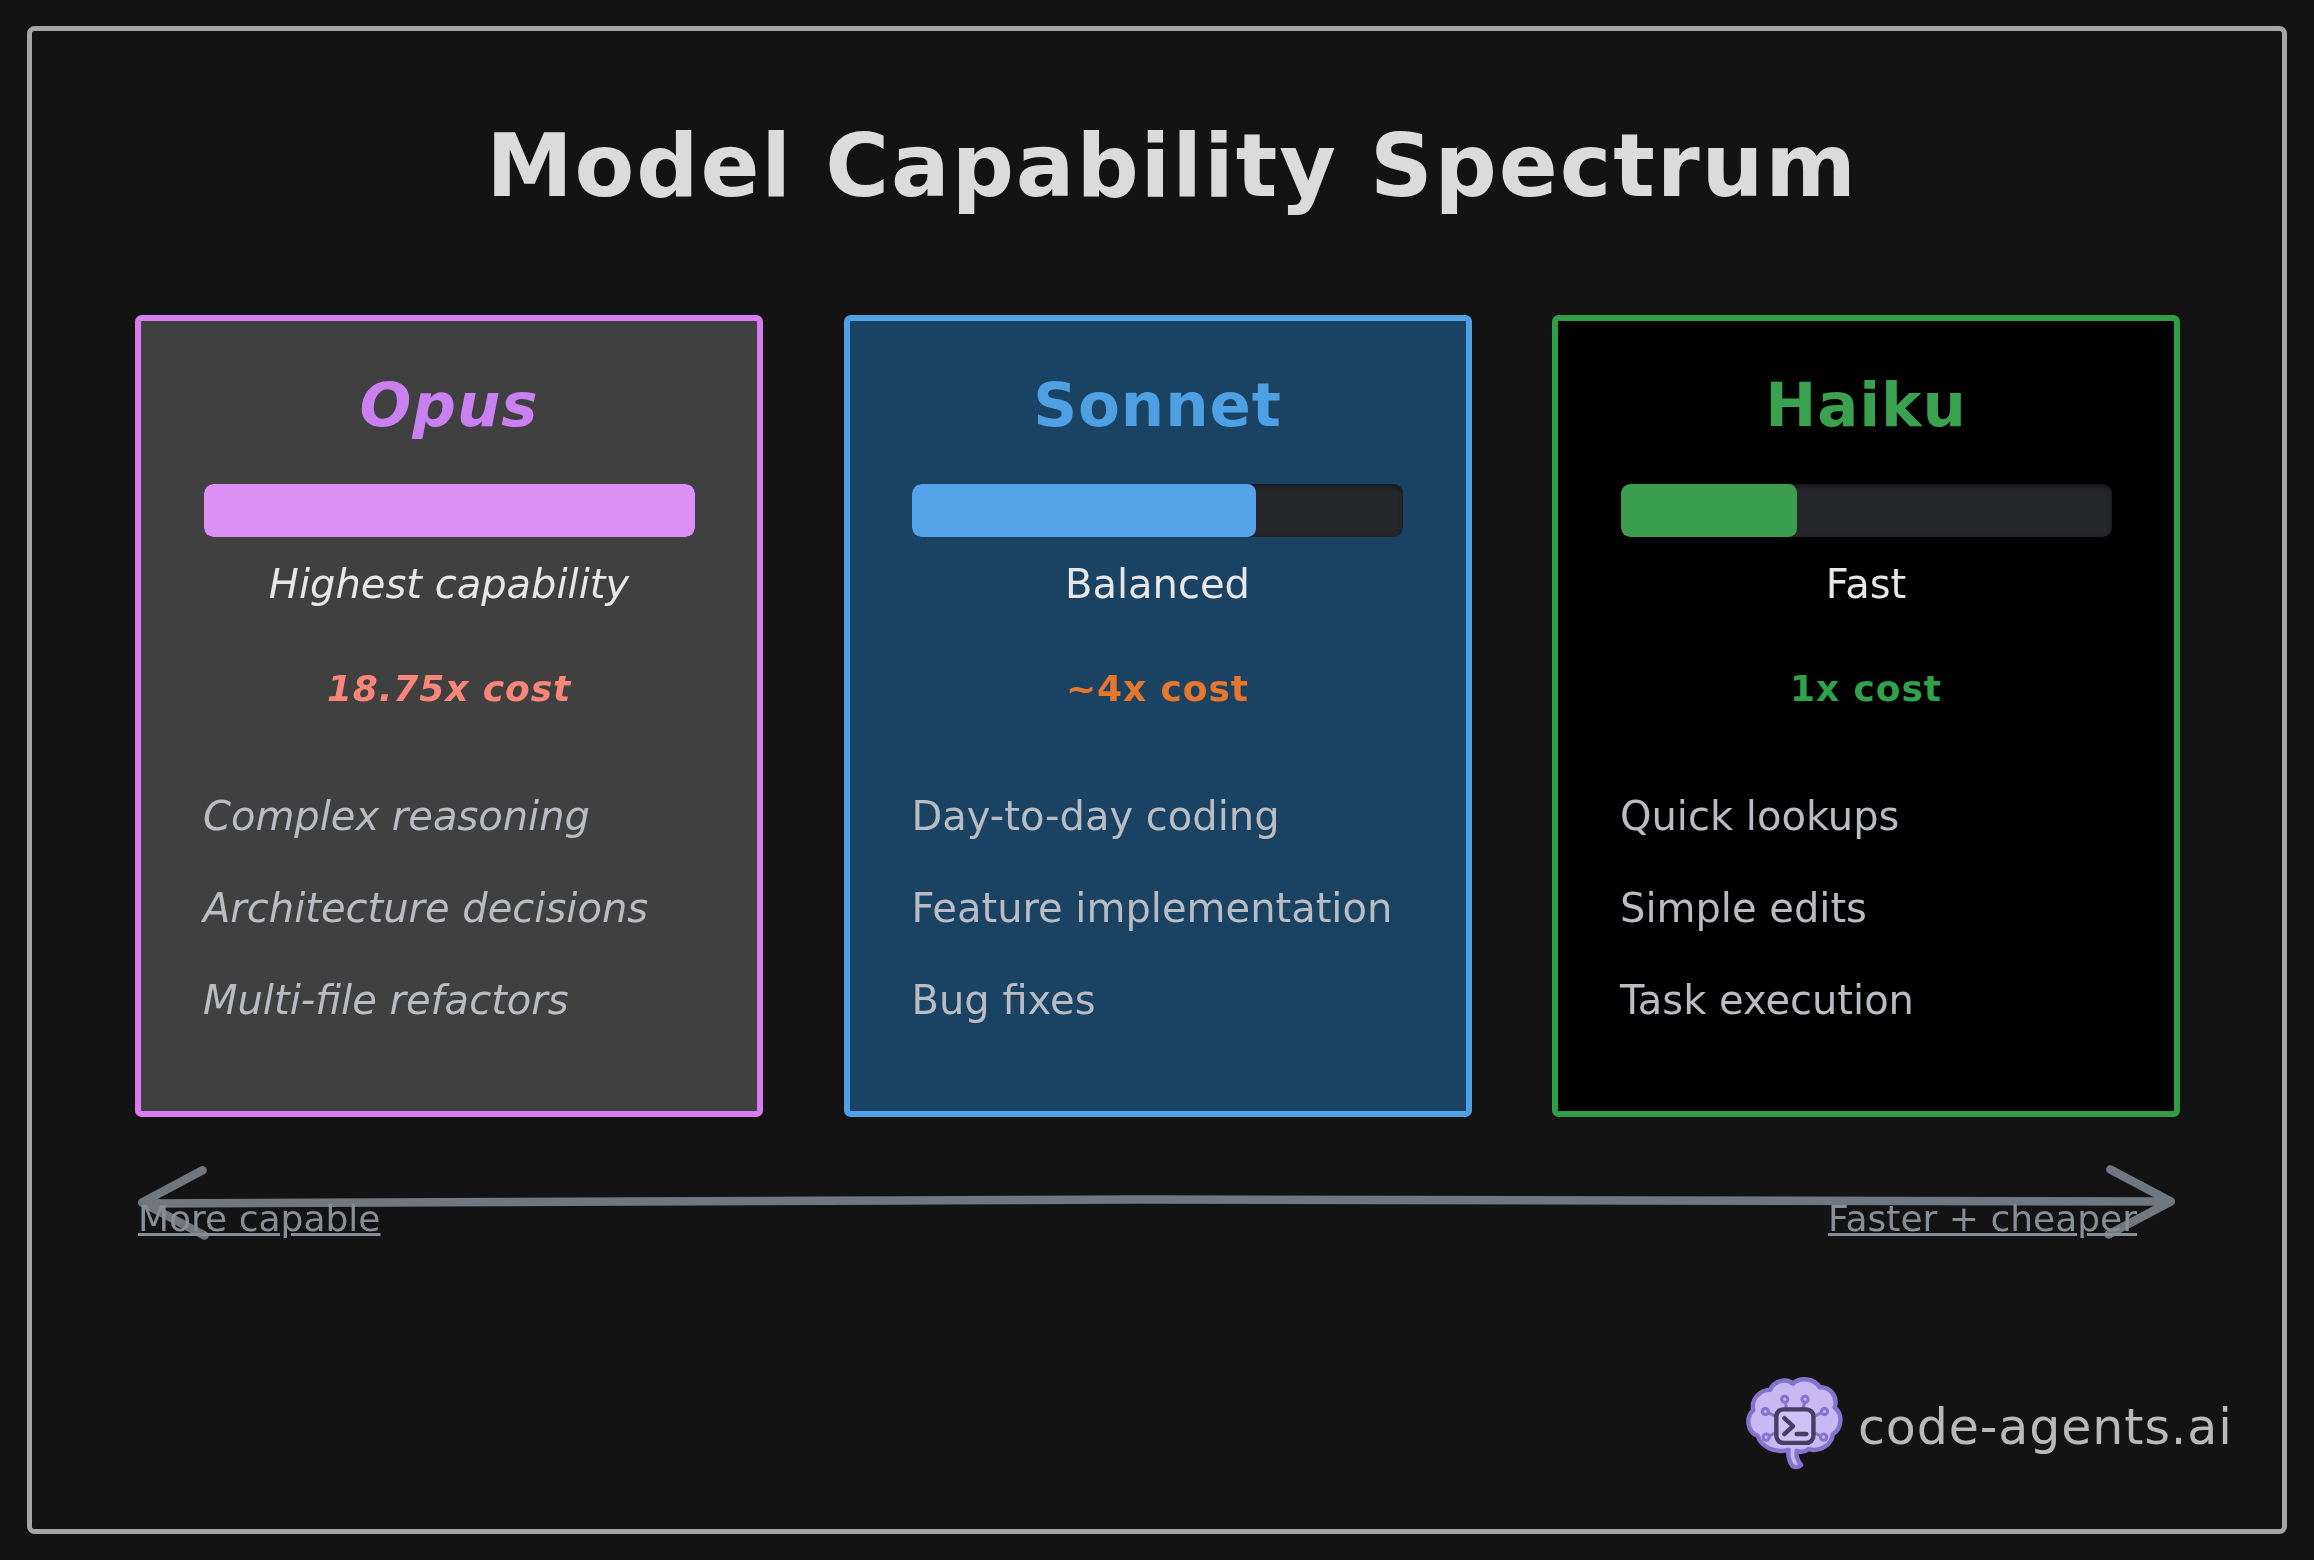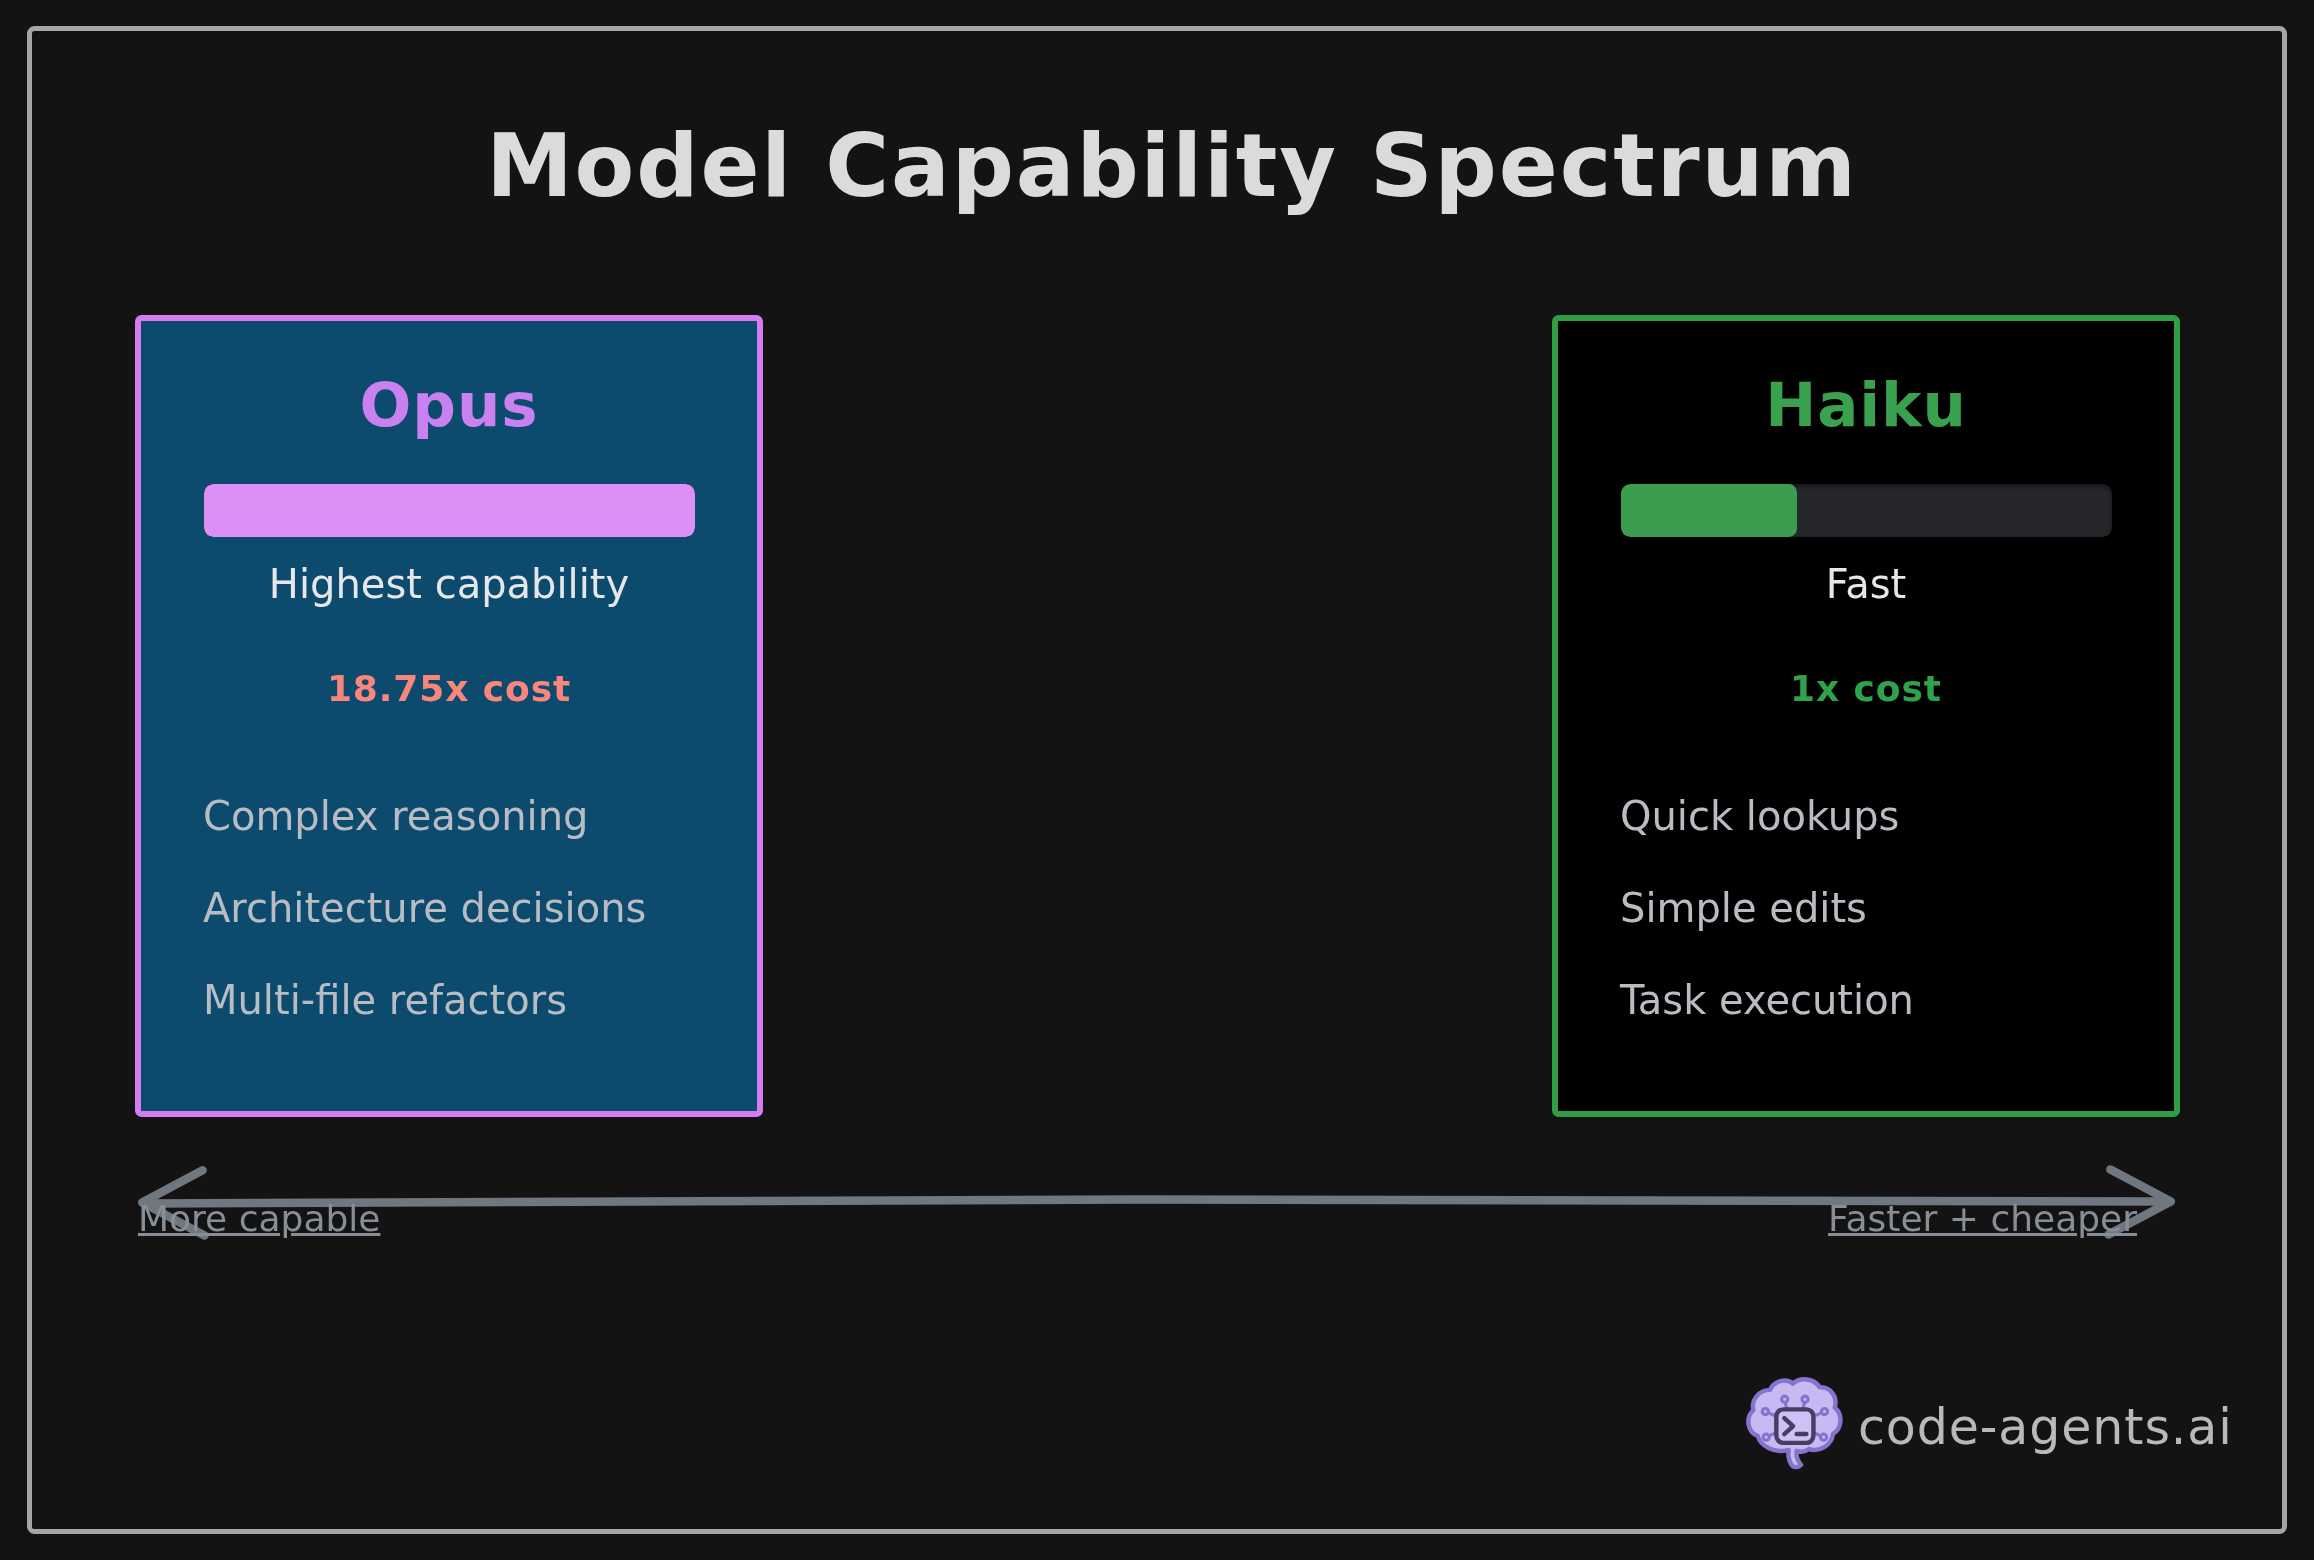--- a/index.html
+++ b/index.html
@@ -117,34 +117,47 @@
 </style>
 </head>
 <body style="background-color: rgb(19, 19, 19);">
 
 <div class="frame" style="border-color: rgb(166, 166, 166);"></div>
 
 <h1 class="page-title" style="color: rgb(219, 219, 219);">Model Capability Spectrum</h1>
 
 <div class="cards">
 
-  <section class="card" style="background-color: #0c4a6e; border-color: rgb(215, 123, 240);">
+  <section class="card" style="background-color: #404040; border-color: rgb(215, 123, 240); font-style: italic;">
     <h2 class="card-title" style="color: rgb(201, 128, 240);">Opus</h2>
     <div class="bar-track" style="background-color: rgb(37, 39, 43);">
       <div class="bar-fill" style="background-color: rgb(220, 143, 245); width: 100%;"></div>
     </div>
     <div class="bar-caption" style="color: rgb(231, 231, 233);">Highest capability</div>
     <div class="cost" style="color: rgb(249, 134, 122);">18.75x cost</div>
     <ul class="features" style="color: rgb(185, 189, 195);">
       <li>Complex reasoning</li>
       <li>Architecture decisions</li>
       <li>Multi-file refactors</li>
     </ul>
   </section>
 
+  <section class="card" style="background-color: rgb(26, 66, 98); border-color: rgb(79, 159, 227);">
+    <h2 class="card-title" style="color: rgb(79, 159, 227);">Sonnet</h2>
+    <div class="bar-track" style="background-color: rgb(37, 39, 43);">
+      <div class="bar-fill" style="background-color: rgb(85, 163, 232); width: 70%;"></div>
+    </div>
+    <div class="bar-caption" style="color: rgb(231, 231, 233);">Balanced</div>
+    <div class="cost" style="color: rgb(232, 119, 43);">~4x cost</div>
+    <ul class="features" style="color: rgb(185, 189, 195);">
+      <li>Day-to-day coding</li>
+      <li>Feature implementation</li>
+      <li>Bug fixes</li>
+    </ul>
+  </section>
 
   <section class="card" style="background-color: #000000; border-color: rgb(47, 158, 68);">
     <h2 class="card-title" style="color: rgb(58, 162, 78);">Haiku</h2>
     <div class="bar-track" style="background-color: rgb(37, 39, 43);">
       <div class="bar-fill" style="background-color: rgb(59, 158, 78); width: 36%;"></div>
     </div>
     <div class="bar-caption" style="color: rgb(231, 231, 233);">Fast</div>
     <div class="cost" style="color: rgb(47, 163, 74);">1x cost</div>
     <ul class="features" style="color: rgb(185, 189, 195);">
       <li>Quick lookups</li>

